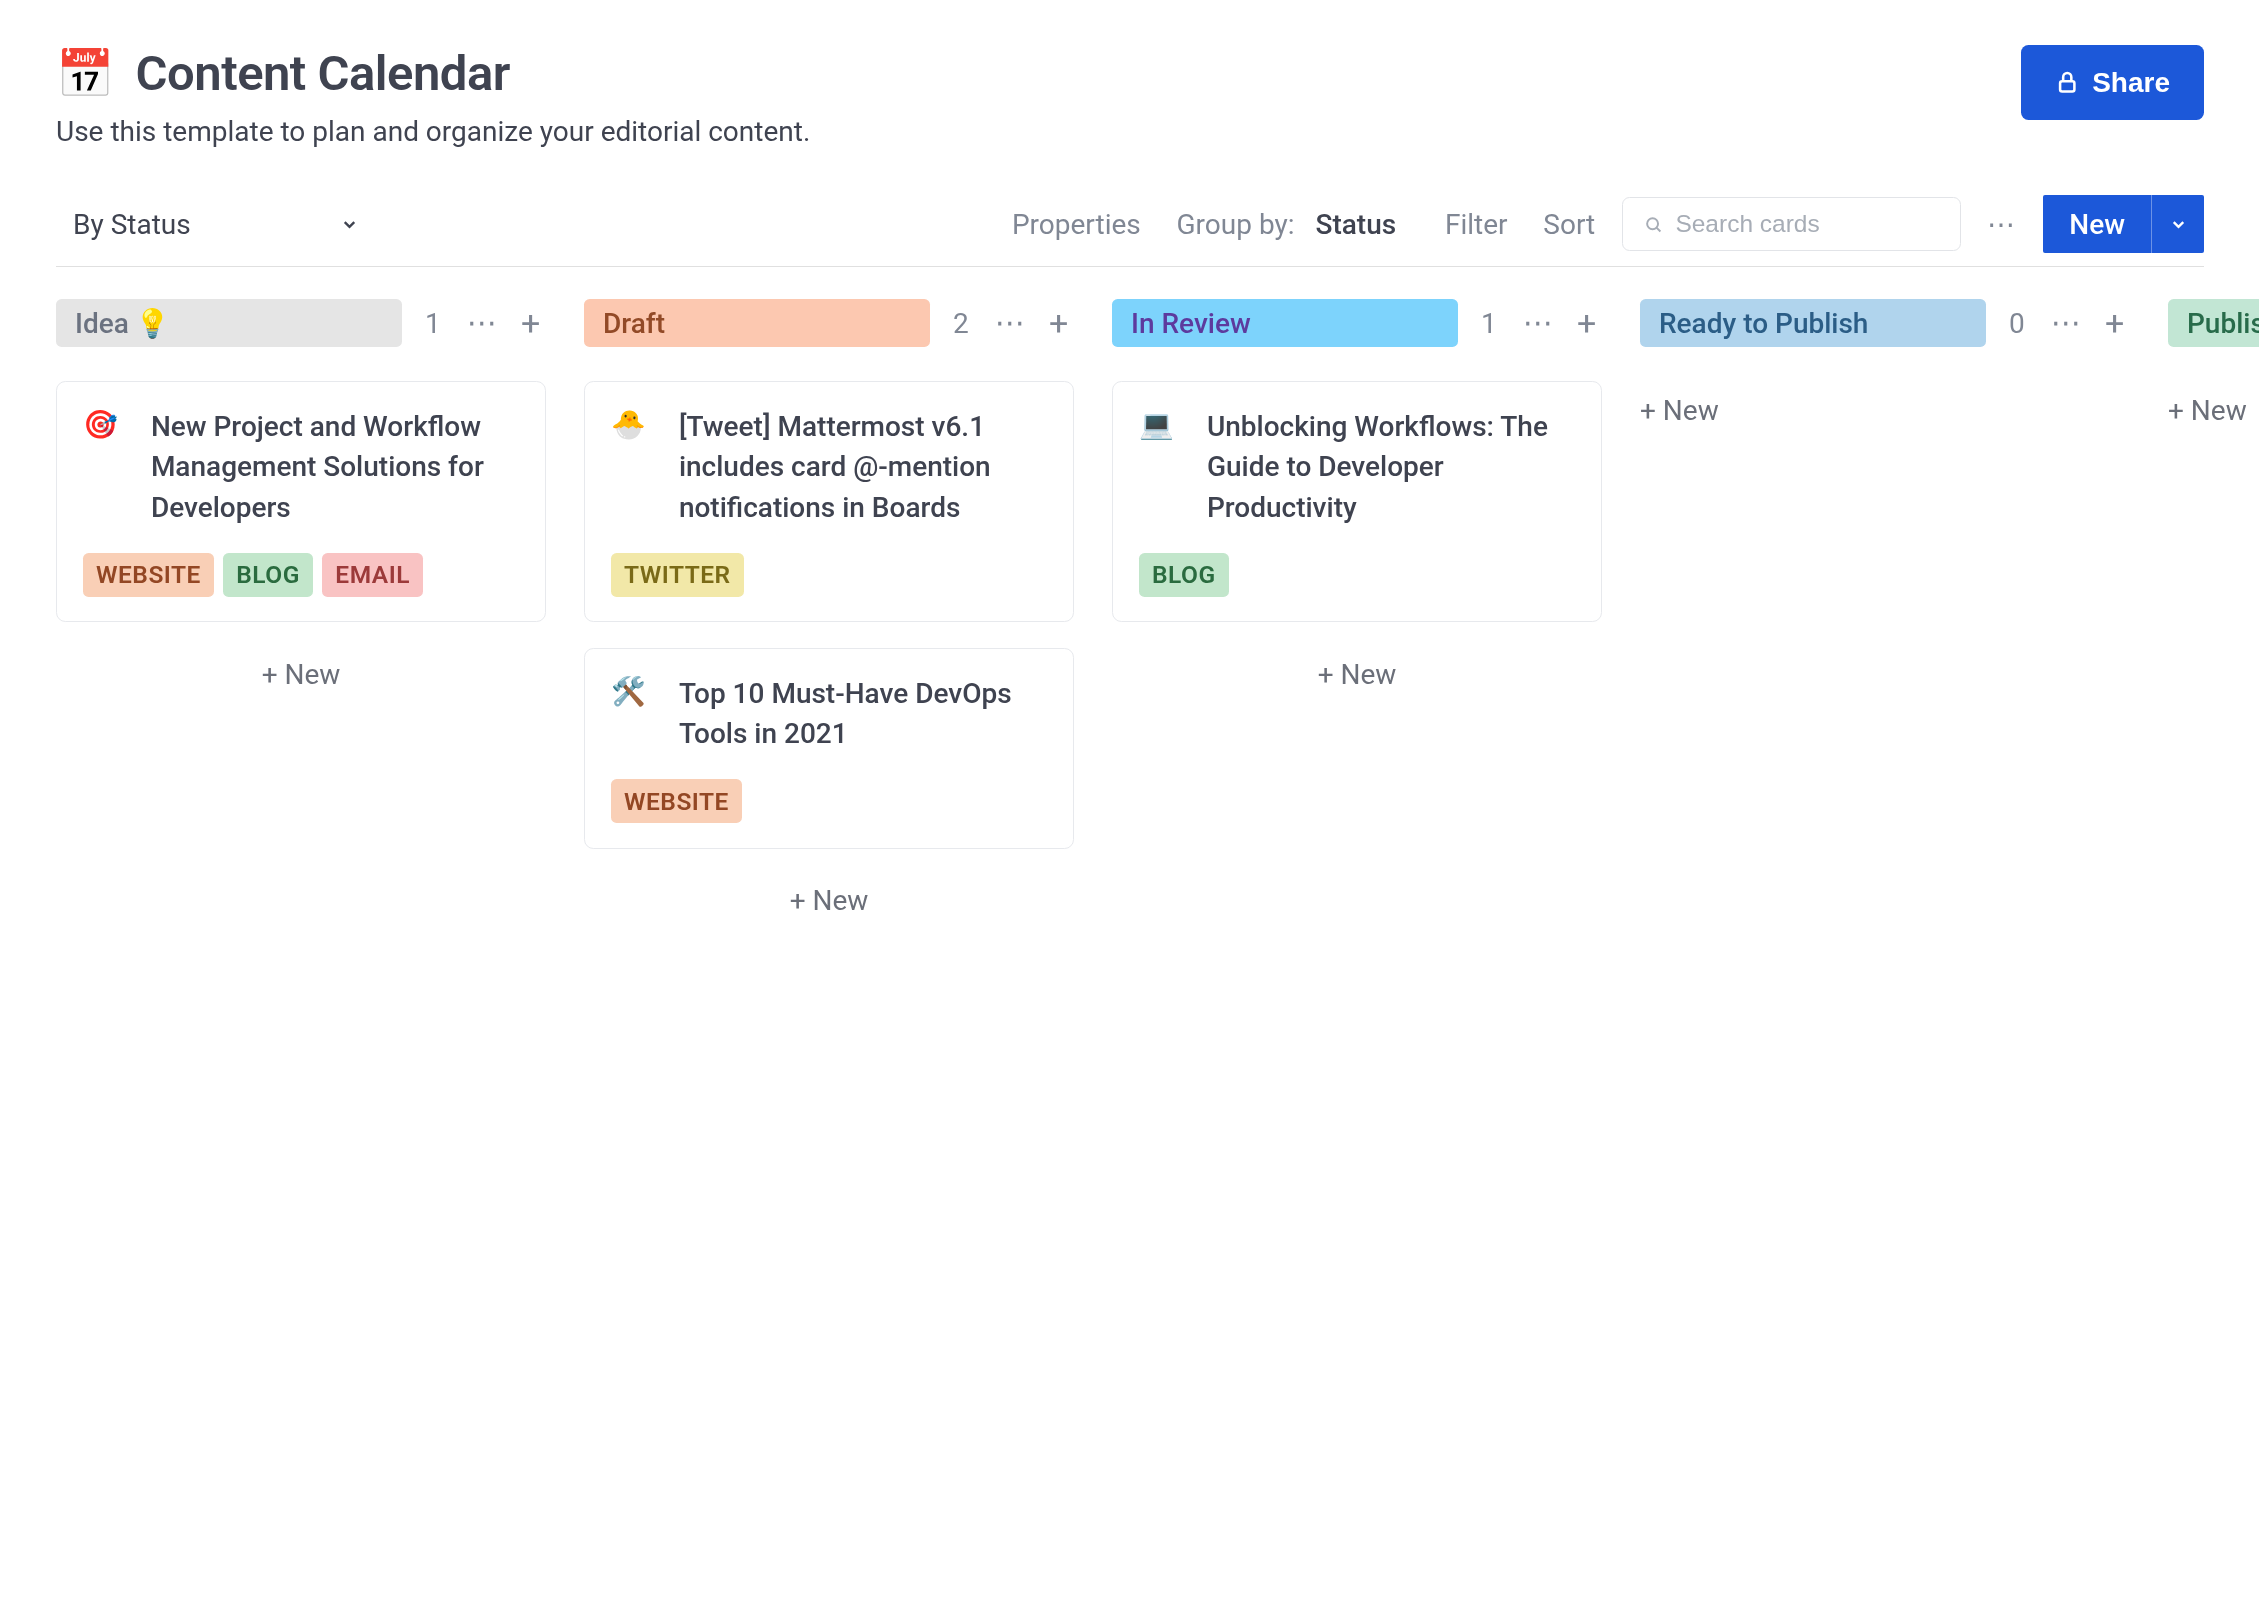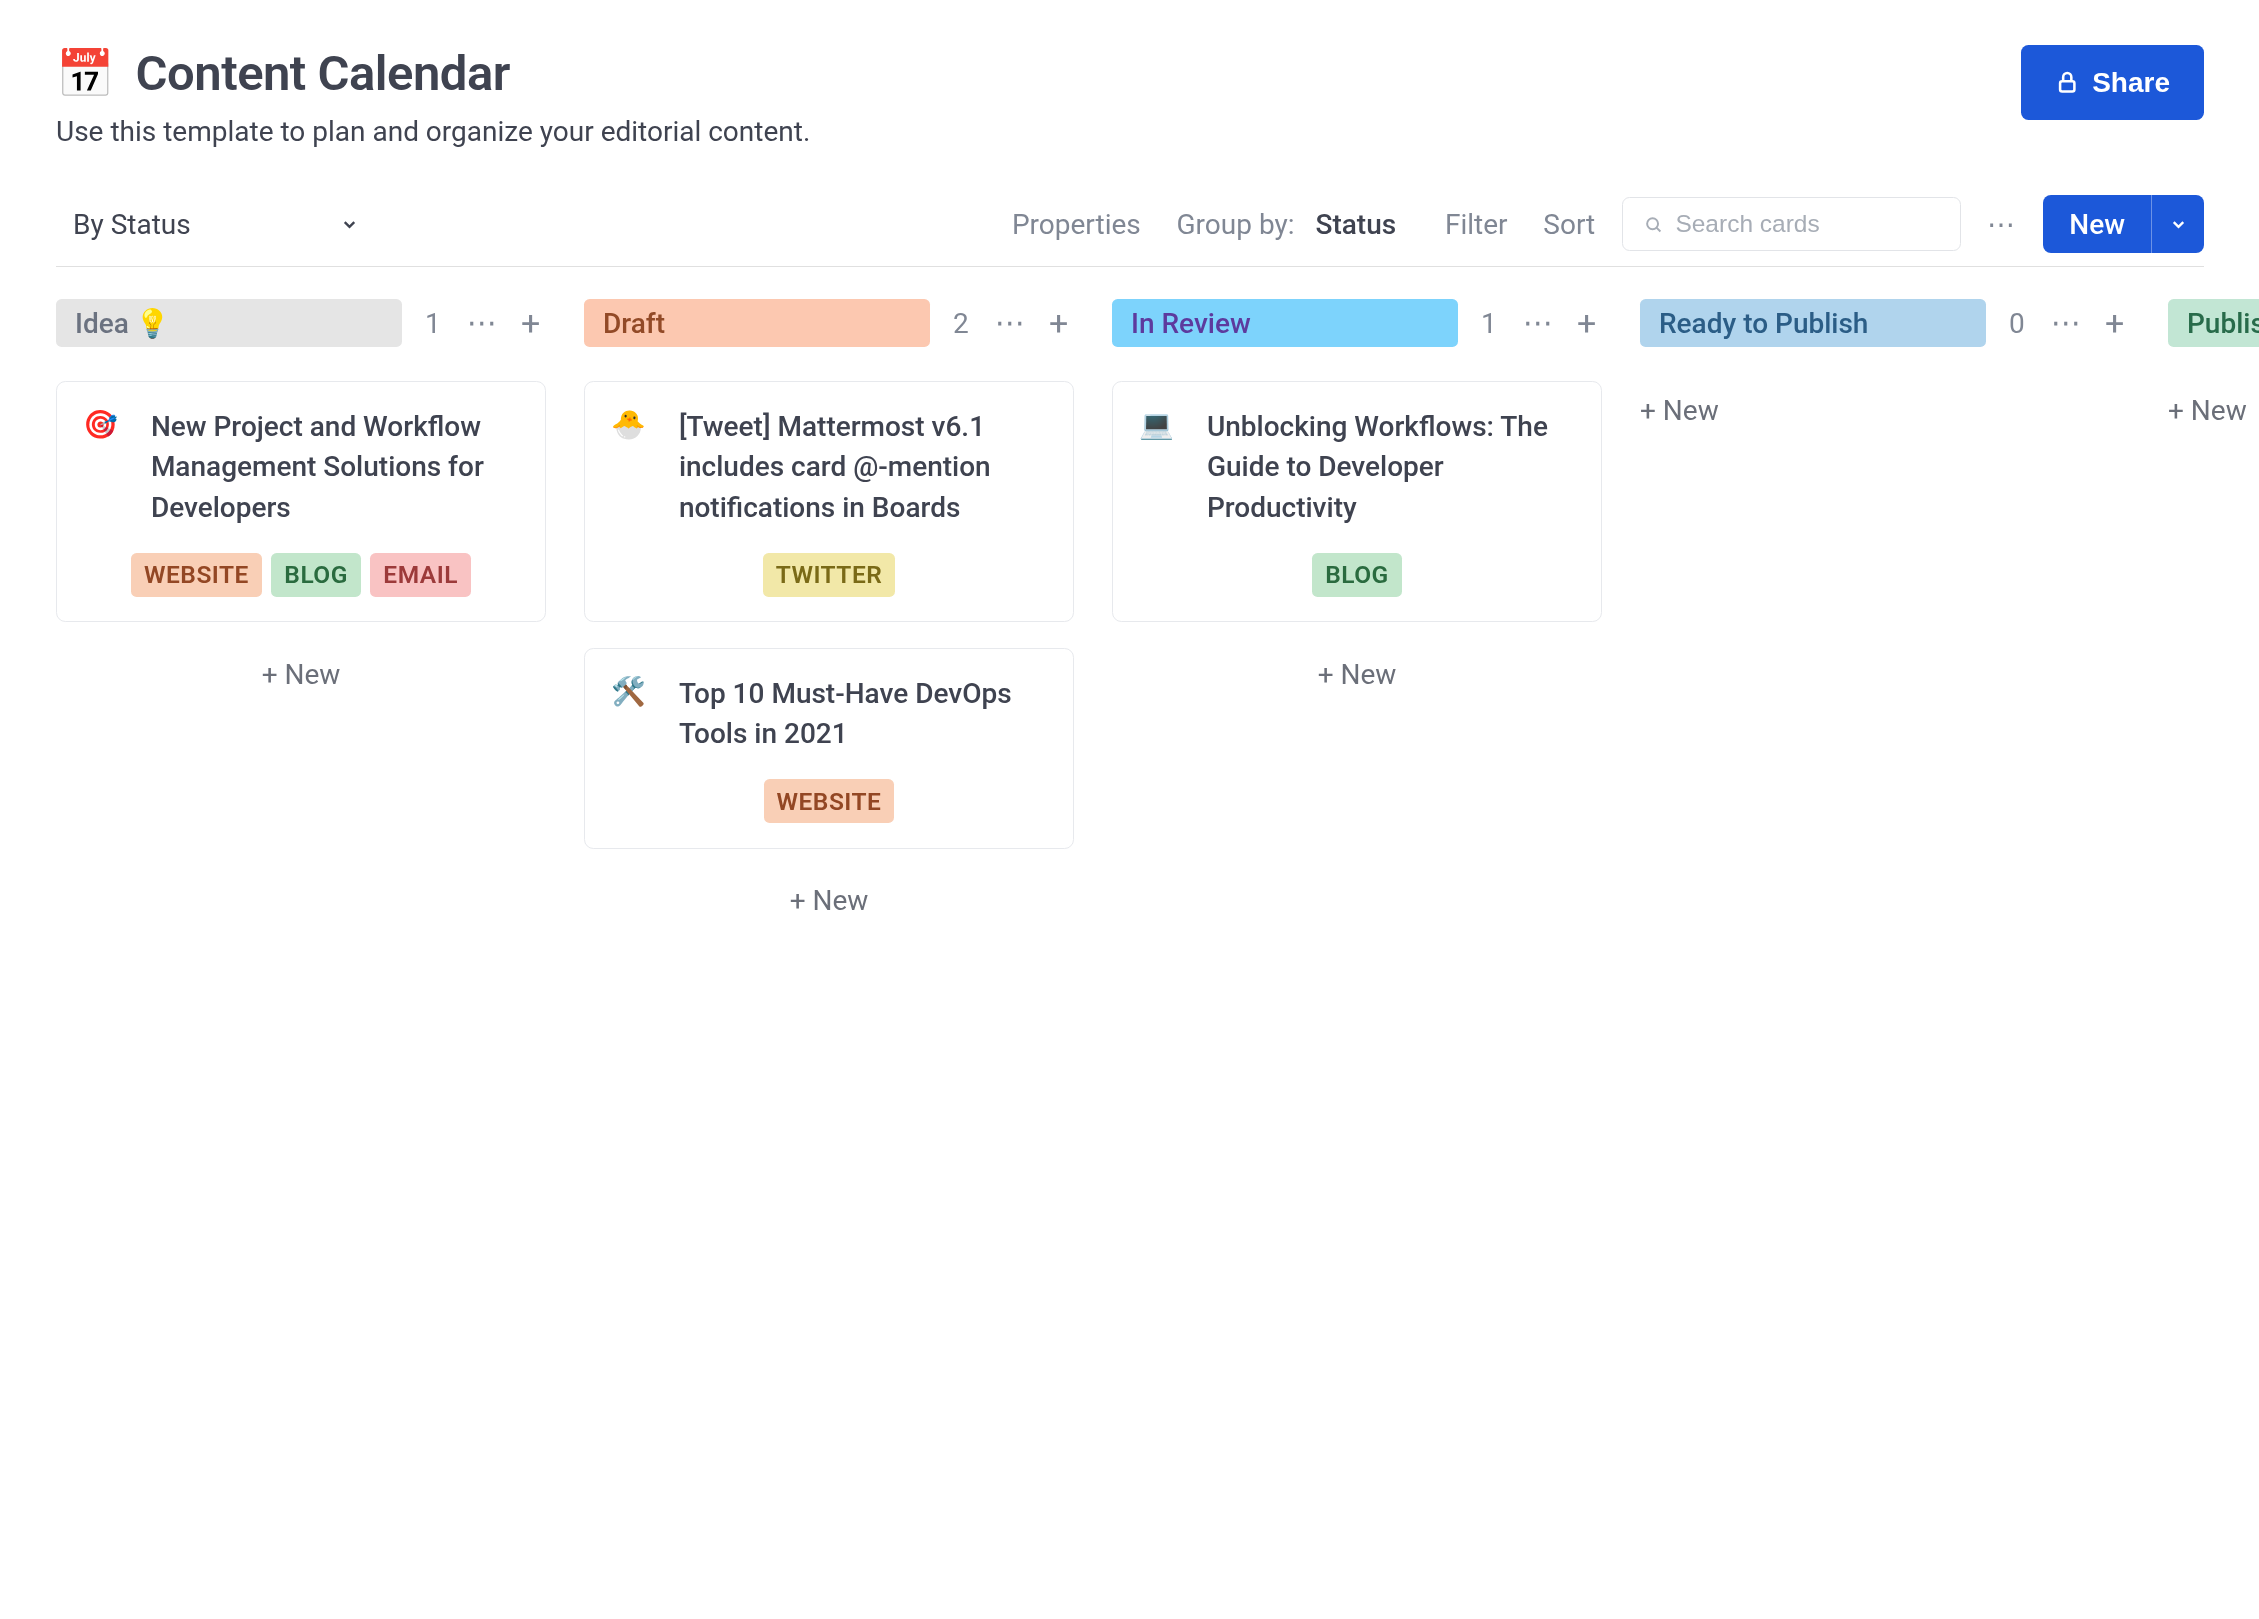--- a/index.html
+++ b/index.html
@@ -44,21 +44,21 @@
     border: 1.9px solid #e2e4e8; border-radius: 7.5px; height: 54px; padding: 0 21px; width: 339px;
   }
   .search-box input {
     border: none; outline: none; font-size: 24.5px; color: #3f4350; width: 100%;
   }
   .search-box input::placeholder { color: #a7adb6; }
   .more-dots { font-size: 28px; color: #808794; cursor: pointer; padding: 0 9.4px; letter-spacing: 1.9px; }
 
   .new-btn {
     display: inline-flex; align-items: stretch;
-    background: #1c58d9; color: #fff; border-radius: 8px; overflow: hidden; height: 58px; justify-content: center;
+    background: #1c58d9; color: #fff; border-radius: 2px; overflow: hidden; height: 58px; justify-content: center;
   }
   .new-btn .label { display: inline-flex; align-items: center; padding: 0 26px; font-size: 28px; font-weight: 500; cursor: pointer; }
   .new-btn .caret { display: inline-flex; align-items: center; justify-content: center; width: 53px; border-left: 0.9px solid rgba(255,255,255,0.35); cursor: pointer; }
 
   .board {
     margin-top: 32px;
     display: flex; gap: 38px; align-items: flex-start;
     overflow: visible;
   }
   .column { width: 490px; flex: 0 0 490px; }
@@ -76,21 +76,21 @@
   .col-dots  { font-size: 30px; color: #808794; cursor: pointer; letter-spacing: 1.9px; padding: 0 3.8px; line-height: 1; }
   .col-plus  { font-size: 34px; color: #808794; cursor: pointer; padding: 0 5.6px; line-height: 1; }
 
   .card {
     border: 1.9px solid #e7e9ed; border-radius: 9.4px; padding: 24.5px 26px; margin-bottom: 26px;
     background: #fff; cursor: pointer;
   }
   .card-title-row { display: flex; gap: 13px; align-items: flex-start; }
   .card-emoji { font-size: 28px; line-height: 1.3; }
   .card-title { font-size: 28px; line-height: 1.45; color: #3f4350; font-weight: 500; margin-left: 20px; }
-  .tags { display: flex; flex-wrap: wrap; gap: 9.4px; margin-top: 24.5px; justify-content: center; }
+  .tags { display: flex; flex-wrap: wrap; gap: 9.4px; margin-top: 24.5px; }
   .tag { font-size: 24.5px; font-weight: 600; padding: 7.5px 13px; border-radius: 5.6px; letter-spacing: 0.5px; }
   .tag-website { background: #f9cfb6; color: #934724; }
   .tag-blog    { background: #c2e6cb; color: #2a6b3f; }
   .tag-email   { background: #f9c3c3; color: #9c3a3a; }
   .tag-twitter { background: #f2e8a8; color: #7a6a17; }
 
   .new-card { text-align: center; font-size: 28px; color: #6b6f79; cursor: pointer; padding: 9.4px 0; }
   .new-card-empty { font-size: 28px; color: #6b6f79; cursor: pointer; padding: 13px 0; }
 
   .icon-lock { width: 24.5px; height: 24.5px; stroke: #fff; fill: none; stroke-width: 2.5; }

